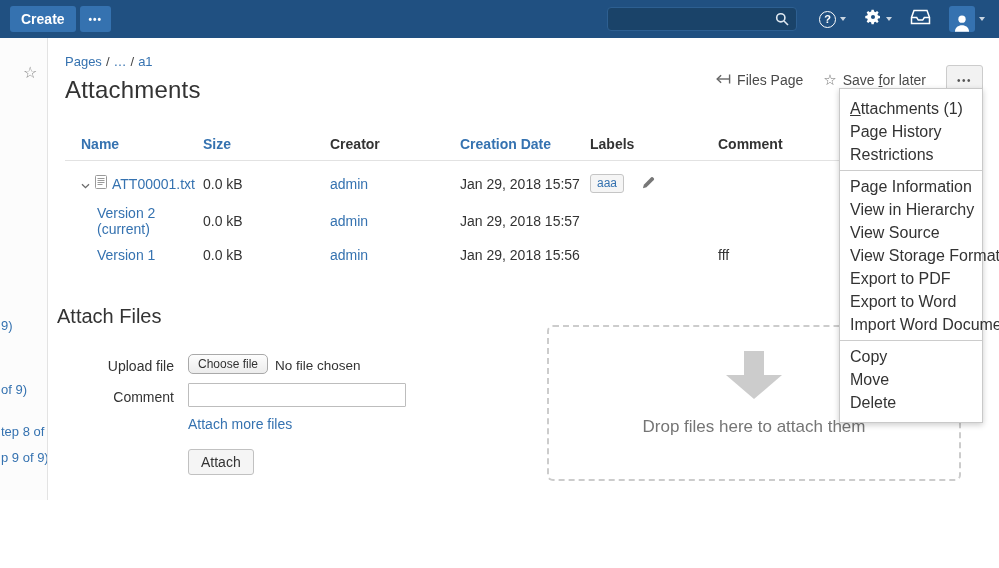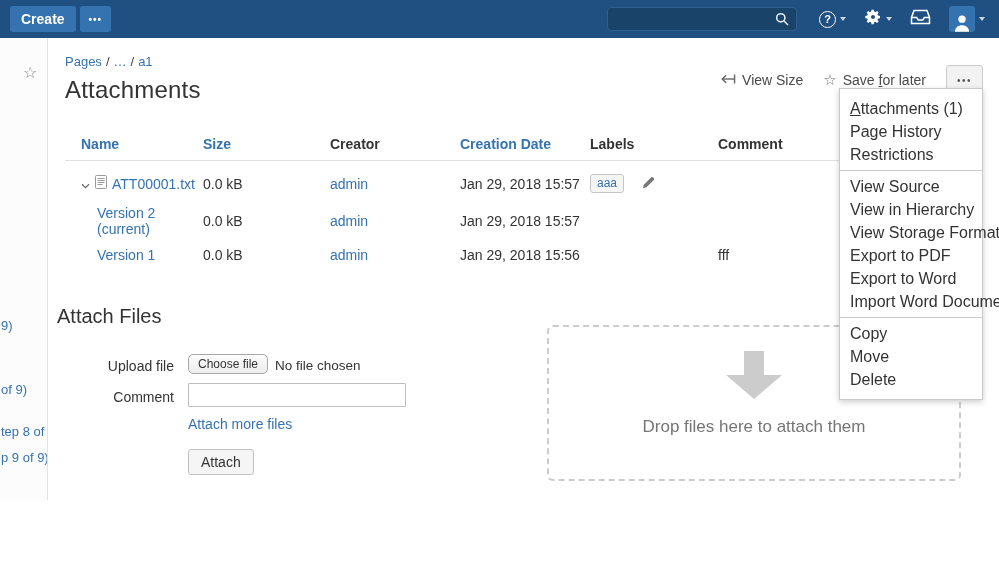--- a/index.html
+++ b/index.html
@@ -168,37 +168,38 @@
 
       <div class="ph-right">
         <span class="hdr-action">
           <span>
             <svg width="16" height="12" viewBox="0 0 17 12" fill="none" stroke="#666" stroke-width="1.5">
               <path d="M15.5 1.2v9.6"></path>
                 <path d="M15 6H2.8"></path>
                 <path d="M6.5 2L2.3 6l4.2 4"></path>
               </svg>
           </span>
-          <span>View Size</span>
+          <span>Files Page</span>
         </span>
         <span class="hdr-action">
           <span class="hdr-star">☆</span>
           <span><span>Save </span><span class="key-u">f</span><span>or later</span></span>
         </span>
         <button class="more-btn">•••</button>
 
         <div class="dropdown">
           <div class="menu-group">
             <div class="menu-item"><span class="key-u">A</span><span>ttachments (1)</span></div>
             <div class="menu-item">Page History</div>
             <div class="menu-item">Restrictions</div>
           </div>
           <div class="menu-group">
+            <div class="menu-item">Page Information</div>
+            <div class="menu-item">View in Hierarchy</div>
             <div class="menu-item">View Source</div>
-            <div class="menu-item">View in Hierarchy</div>
             <div class="menu-item">View Storage Format</div>
             <div class="menu-item">Export to PDF</div>
             <div class="menu-item">Export to Word</div>
             <div class="menu-item">Import Word Document</div>
           </div>
           <div class="menu-group">
             <div class="menu-item">Copy</div>
             <div class="menu-item">Move</div>
             <div class="menu-item">Delete</div>
           </div>

